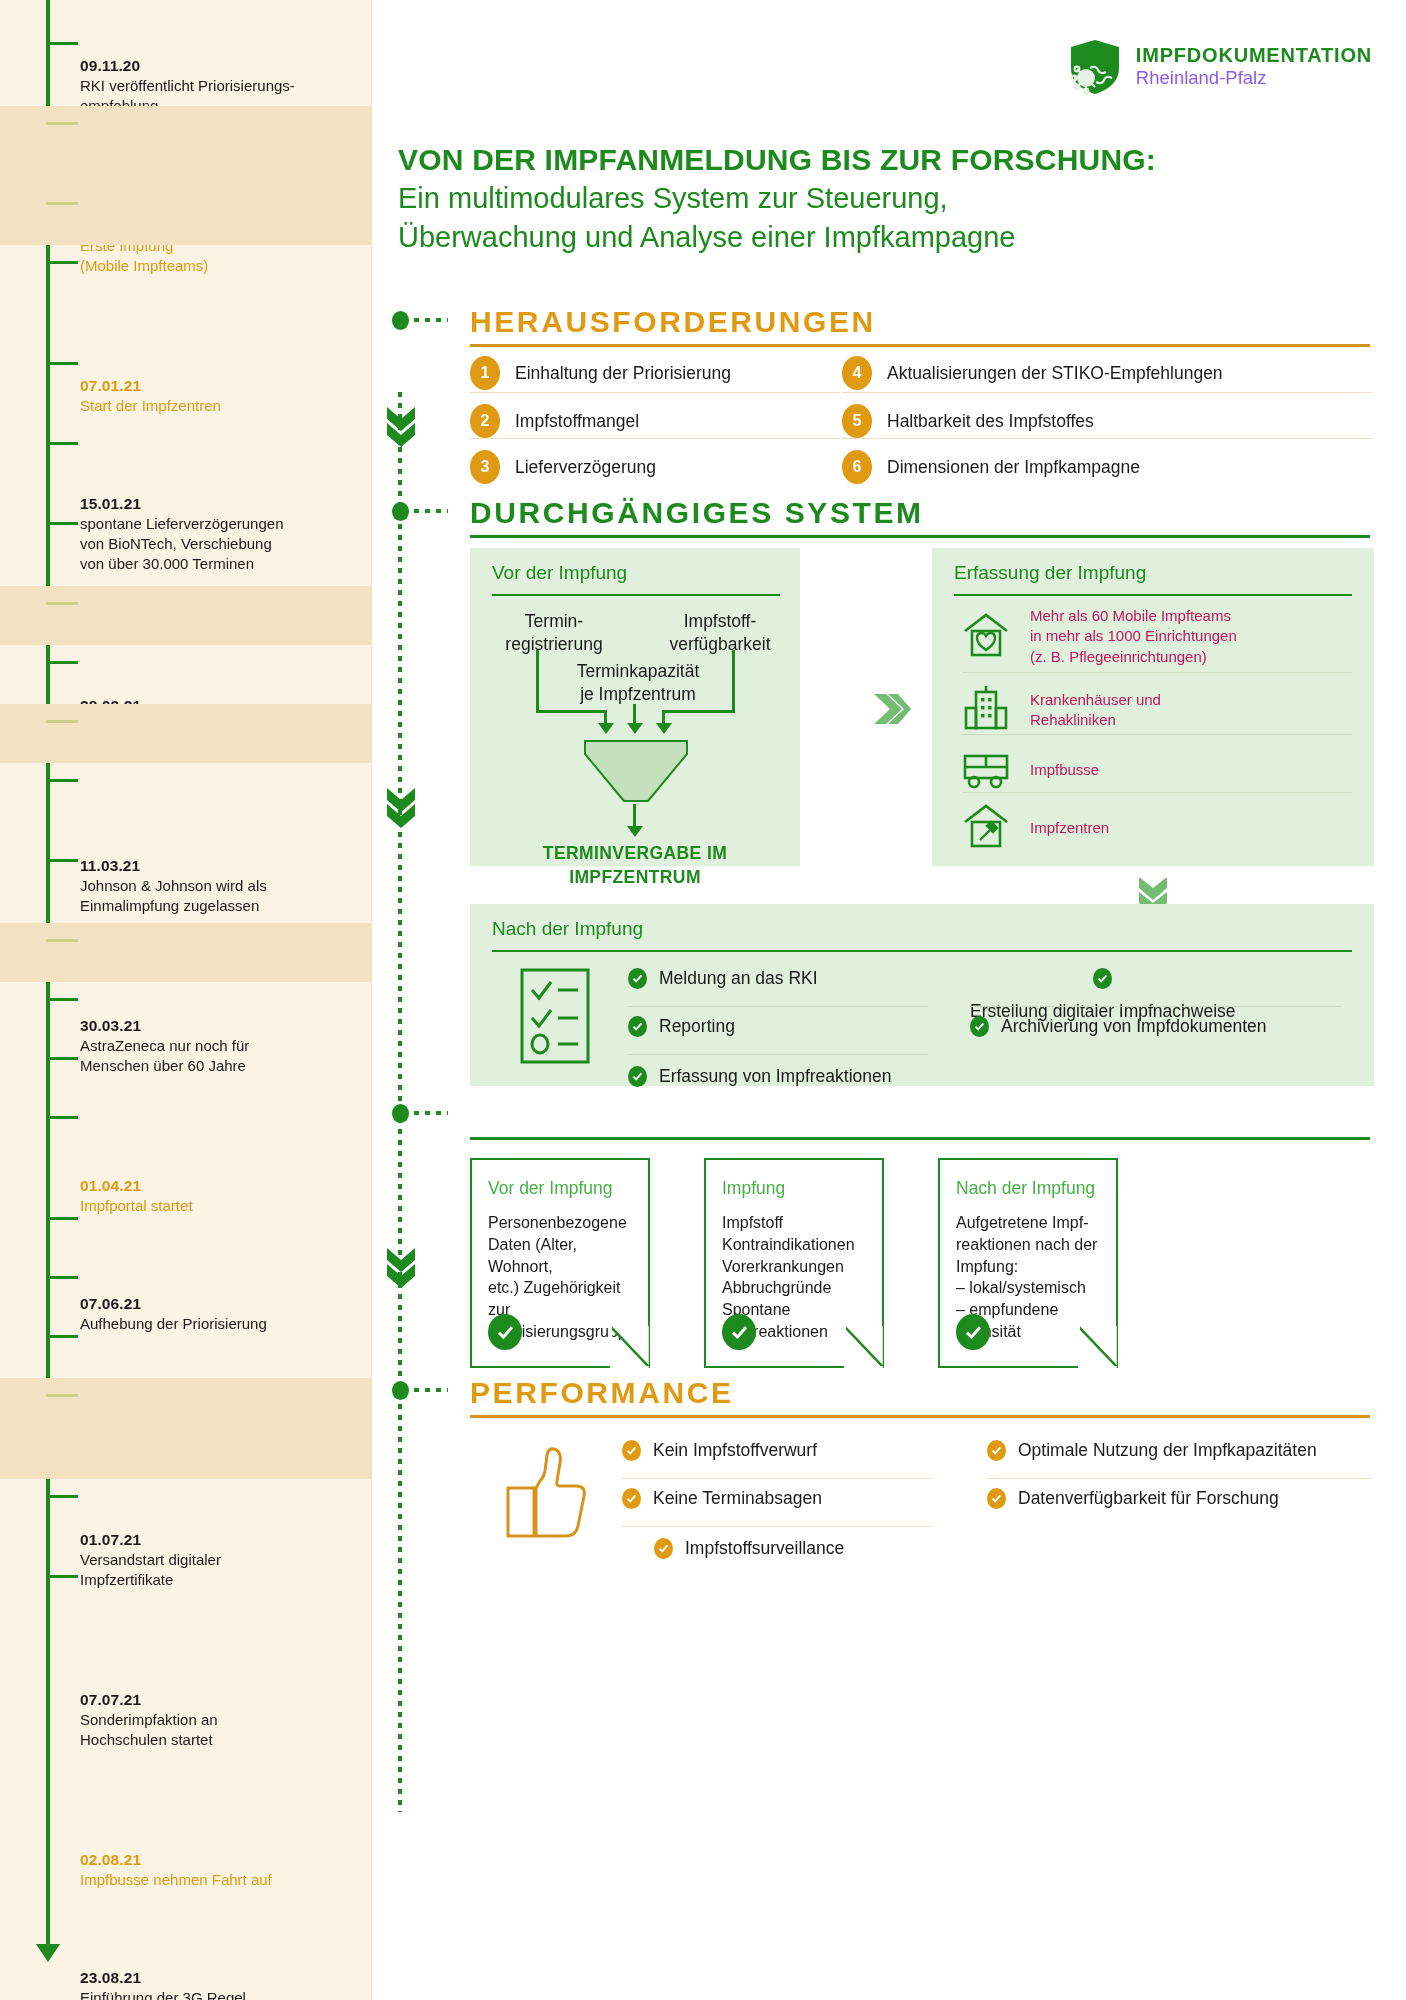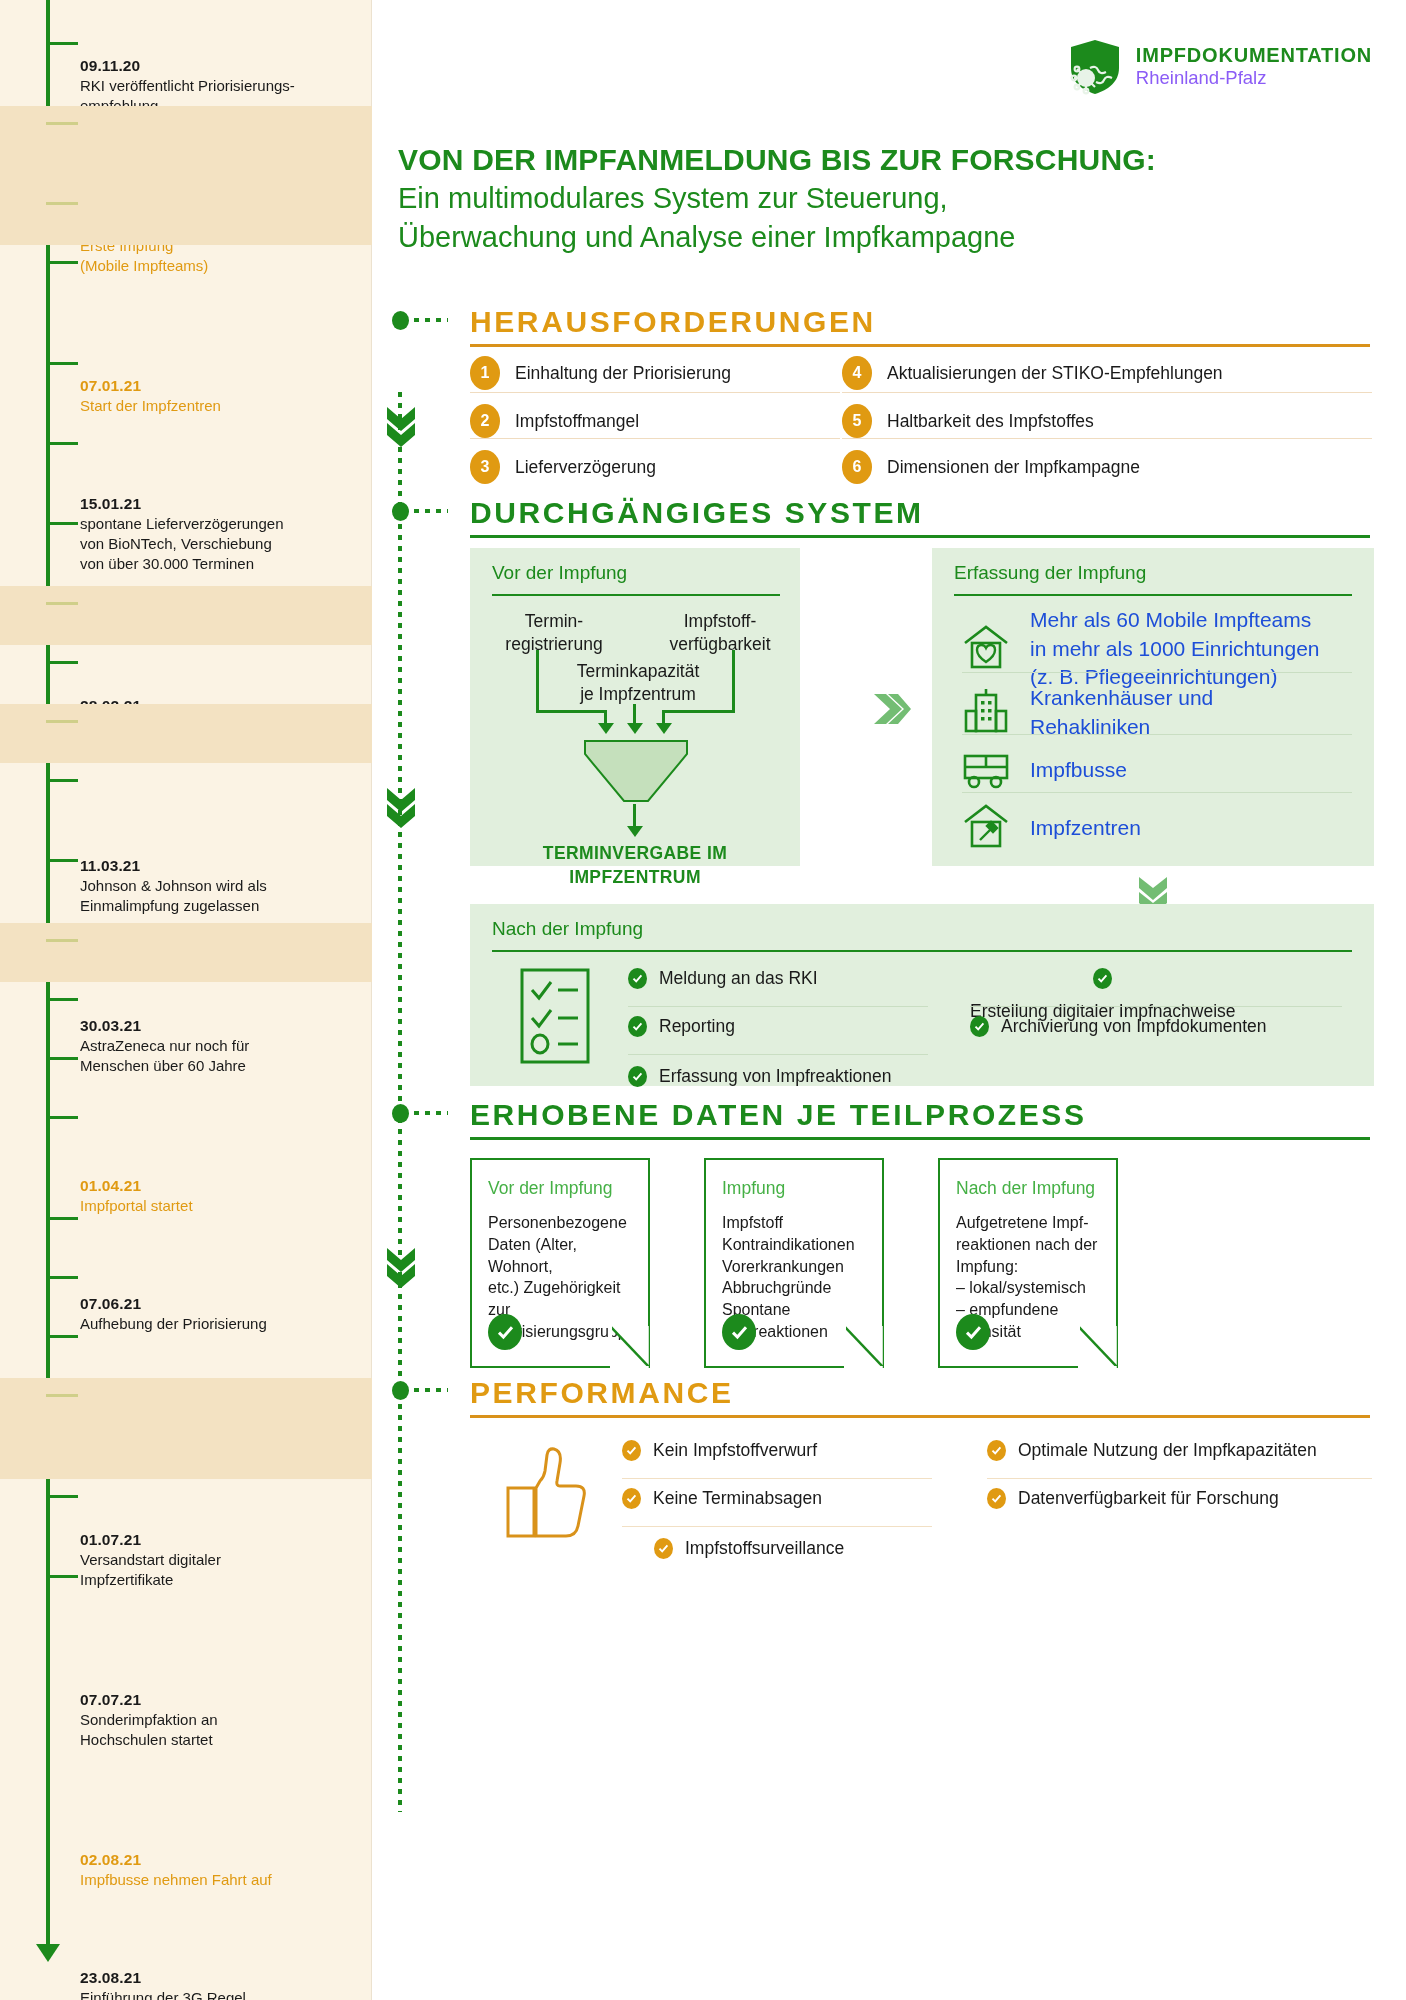--- a/index.html
+++ b/index.html
@@ -92,21 +92,21 @@
   .panel-hr { position: absolute; height: 2px; background: #1c8a1c; }
 
   .flowlbl { position: absolute; font-size: 17.5px; color: #1a1a1a; line-height: 1.3; text-align: center; }
   .gline { position: absolute; background: #1c8a1c; }
   .garrow { position: absolute; width: 0; height: 0;
     border-left: 8px solid transparent; border-right: 8px solid transparent; border-top: 11px solid #1c8a1c; }
   .funnel { position: absolute; }
   .term-label { position: absolute; font-size: 17.5px; font-weight: bold; color: #1c8a1c; text-align: center; line-height: 1.35; letter-spacing: .4px; }
 
   .erf-row { position: absolute; display: flex; align-items: center; gap: 20px; }
-  .erf-row .etxt { font-size: 21px; color: #1d4ed8; line-height: 1.36; }
+  .erf-row .etxt { font-size: 15px; color: #be185d; line-height: 1.36; }
   .erf-sep { position: absolute; height: 1px; background: #c9dec2; }
 
   .chk-row { position: absolute; display: flex; align-items: center; gap: 12px; }
   .chk-row .ctxt { font-size: 17.5px; color: #1a1a1a; }
   .chk-circle { width: 19px; height: 21px; border-radius: 50%; flex: 0 0 auto;
     display:flex; align-items:center; justify-content:center; }
   .chk-circle.green { background: #1c8a1c; }
   .chk-circle.orange { background: #e09a12; }
   .chk-circle svg { display:block; }
   .chk-sep { position: absolute; height: 1px; }
@@ -521,21 +521,20 @@
               </svg>
             </span>
             <span class="ctxt">Archivierung von Impfdokumenten</span>
           </div>
           <div class="chk-sep green" style="left: 158px; width: 300px; top: 102px;"></div>
           <div class="chk-sep green" style="left: 158px; width: 300px; top: 150px;"></div>
           <div class="chk-sep green" style="left: 500px; width: 372px; top: 102px;"></div>
         </div>
     </div>
 
-    <div class="sec-title green" style="left:98px; top:1098px;">ERHOBENE DATEN JE TEILPROZESS</div>
     <div class="sec-rule green" style="left:98px; top:1137px; width:900px;"></div>
     <div id="dcard-wrap">
         <div class="dcard" style="left: 98px; top: 1158px;">
           <div class="dh">Vor der Impfung</div>
           <div class="dt">Personenbezogene<br>Daten (Alter, Wohnort,<br>etc.) Zugehörigkeit zur<br>Priorisierungsgruppe</div>
           <div class="dbadge">
             <svg width="19" height="19" viewBox="0 0 19 19">
               <path d="M3 9.6 L7.4 14 L16 4.2" fill="none" stroke="#ffffff" stroke-width="3"></path>
             </svg>
           </div>

